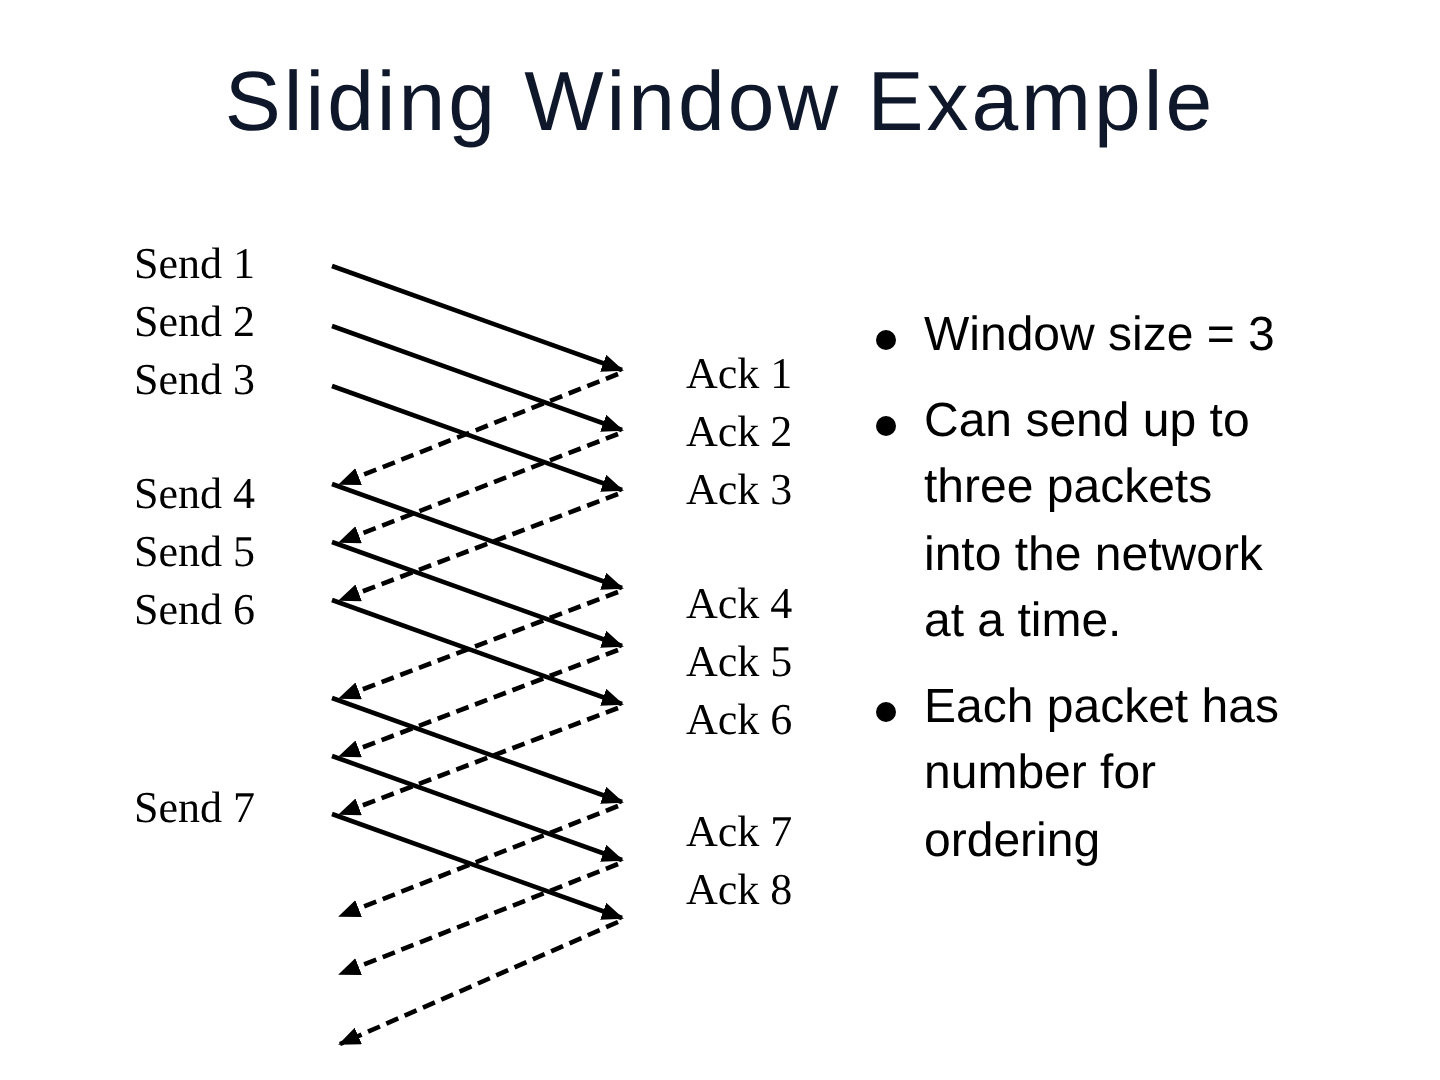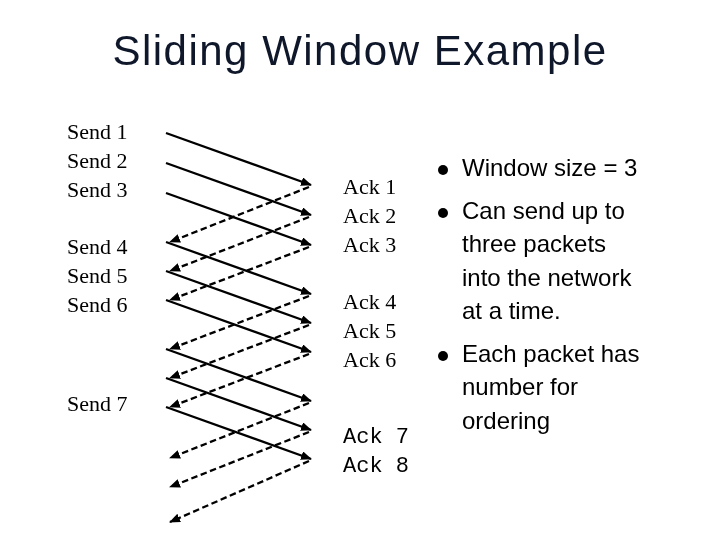--- a/index.html
+++ b/index.html
@@ -40,21 +40,21 @@
     font-size: 22px;
   }
   .label-col .lbl {
     line-height: 29px;
   }
   .send-g1 { left: 67px;  top: 117px; }
   .send-g2 { left: 67px;  top: 232px; text-align: right; }
   .send-g3 { left: 67px;  top: 346px; margin-top: 43px; }
   .ack-g1  { left: 343px; top: 172px; }
   .ack-g2  { left: 343px; top: 287px; }
-  .ack-g3  { left: 343px; top: 423px; font-family: Liberation Mono, monospace; }
+  .ack-g3  { left: 343px; top: 401px; }
   .bullets {
     position: absolute;
     left: 437px;
     top: 151px;
     width: 275px;
     font-size: 24px;
   }
   .bullet-item {
     position: relative;
     padding-left: 25px;

